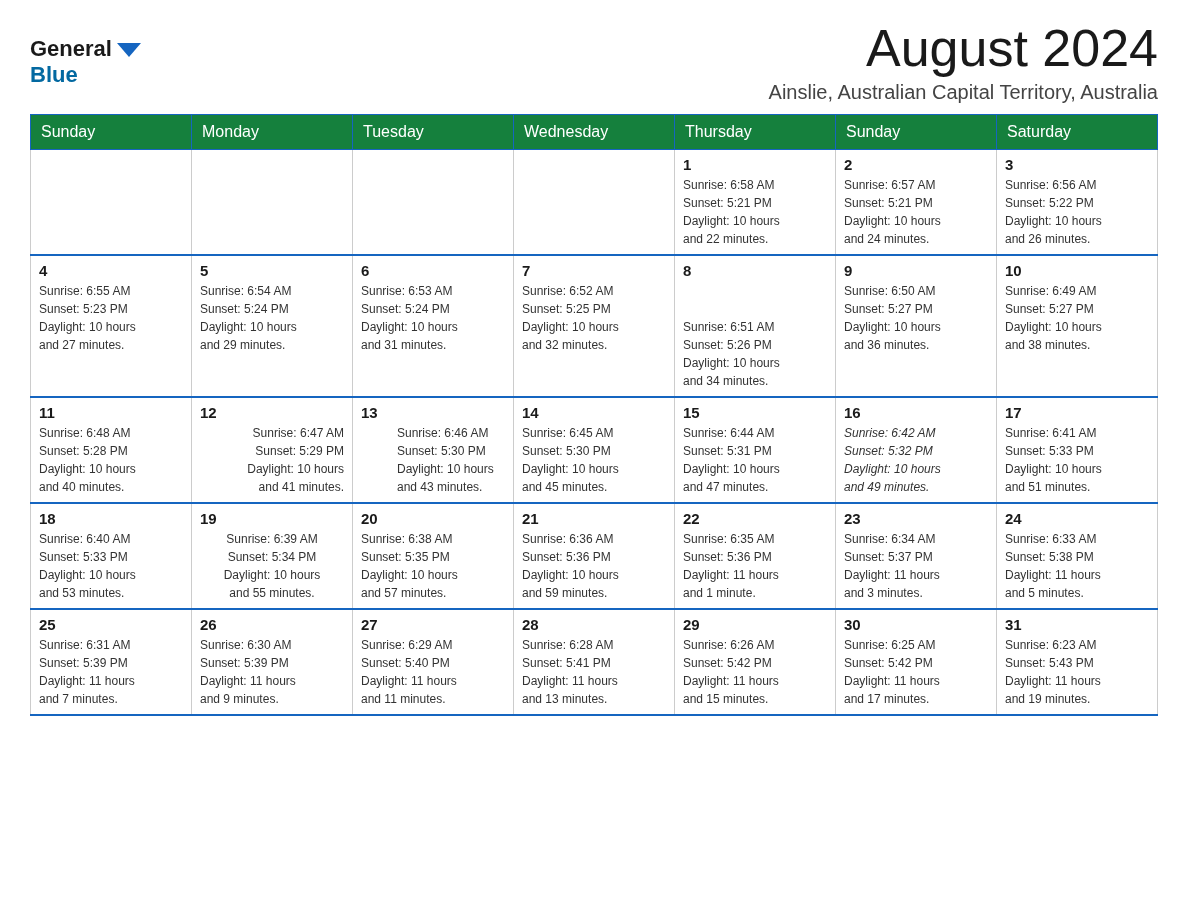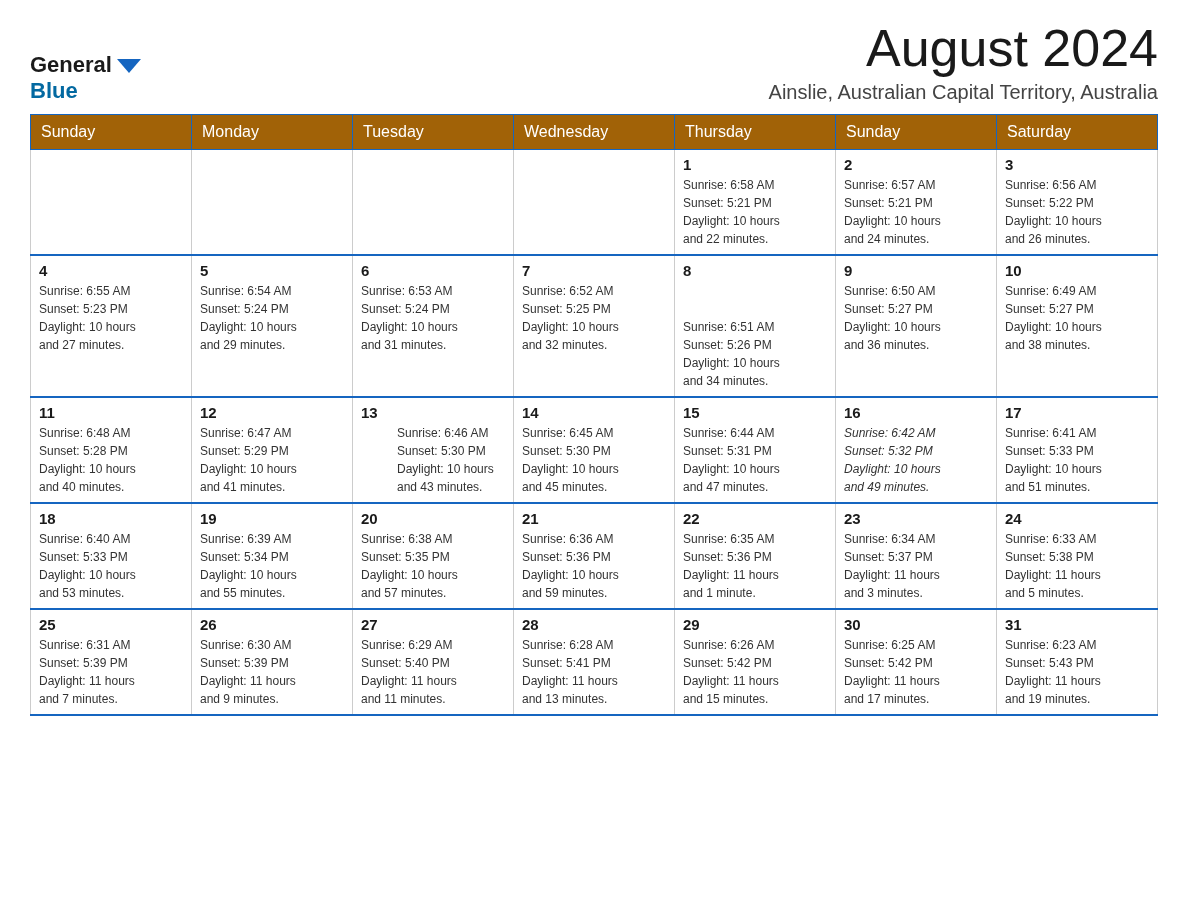--- a/index.html
+++ b/index.html
@@ -6,21 +6,21 @@
     body {
       font-family: Arial, sans-serif;
       background: #fff;
       width: 1188px;
       min-height: 918px;
       padding: 20px 30px;
     }
     .header-area {
       display: flex;
       justify-content: space-between;
-      align-items: flex-end;
+      align-items: center;
       margin-bottom: 8px;
     }
     .logo {
       display: flex;
       flex-direction: column;
       align-items: flex-start;
     }
     .logo-general {
       font-size: 22px;
       font-weight: bold;
@@ -55,21 +55,21 @@
       font-size: 20px;
       color: #444;
       margin-top: 4px;
     }
     table {
       width: 100%;
       border-collapse: collapse;
       margin-top: 10px;
     }
     thead tr th {
-      background-color: #a16207;
+      background-color: #15803d;
       color: #fff;
       font-size: 16px;
       font-weight: normal;
       padding: 8px 10px;
       text-align: left;
       border: 1px solid #1565c0;
       margin-left: 48px;
     }
     tbody tr td {
       border: 1px solid #ccc;
@@ -215,21 +215,21 @@
       <tr>
         <td>
           <span class="day-number">11</span>
           <div class="day-info" style="white-space: pre-line;">Sunrise: 6:48 AM
 Sunset: 5:28 PM
 Daylight: 10 hours
 and 40 minutes.</div>
         </td>
         <td>
           <span class="day-number">12</span>
-          <div class="day-info" style="white-space: pre-line;">Sunrise: 6:47 AM
+          <div class="day-info" style="white-space: pre-line; text-align: right;">Sunrise: 6:47 AM
 Sunset: 5:29 PM
 Daylight: 10 hours
 and 41 minutes.</div>
         </td>
         <td>
           <span class="day-number">13</span>
           <div class="day-info" style="white-space: pre-line; margin-left: 36px;">Sunrise: 6:46 AM
 Sunset: 5:30 PM
 Daylight: 10 hours
 and 43 minutes.</div>
@@ -266,21 +266,21 @@
       <tr>
         <td>
           <span class="day-number">18</span>
           <div class="day-info" style="white-space: pre-line;">Sunrise: 6:40 AM
 Sunset: 5:33 PM
 Daylight: 10 hours
 and 53 minutes.</div>
         </td>
         <td>
           <span class="day-number">19</span>
-          <div class="day-info" style="white-space: pre-line;">Sunrise: 6:39 AM
+          <div class="day-info" style="white-space: pre-line; text-align: center;">Sunrise: 6:39 AM
 Sunset: 5:34 PM
 Daylight: 10 hours
 and 55 minutes.</div>
         </td>
         <td>
           <span class="day-number">20</span>
           <div class="day-info" style="white-space: pre-line;">Sunrise: 6:38 AM
 Sunset: 5:35 PM
 Daylight: 10 hours
 and 57 minutes.</div>

